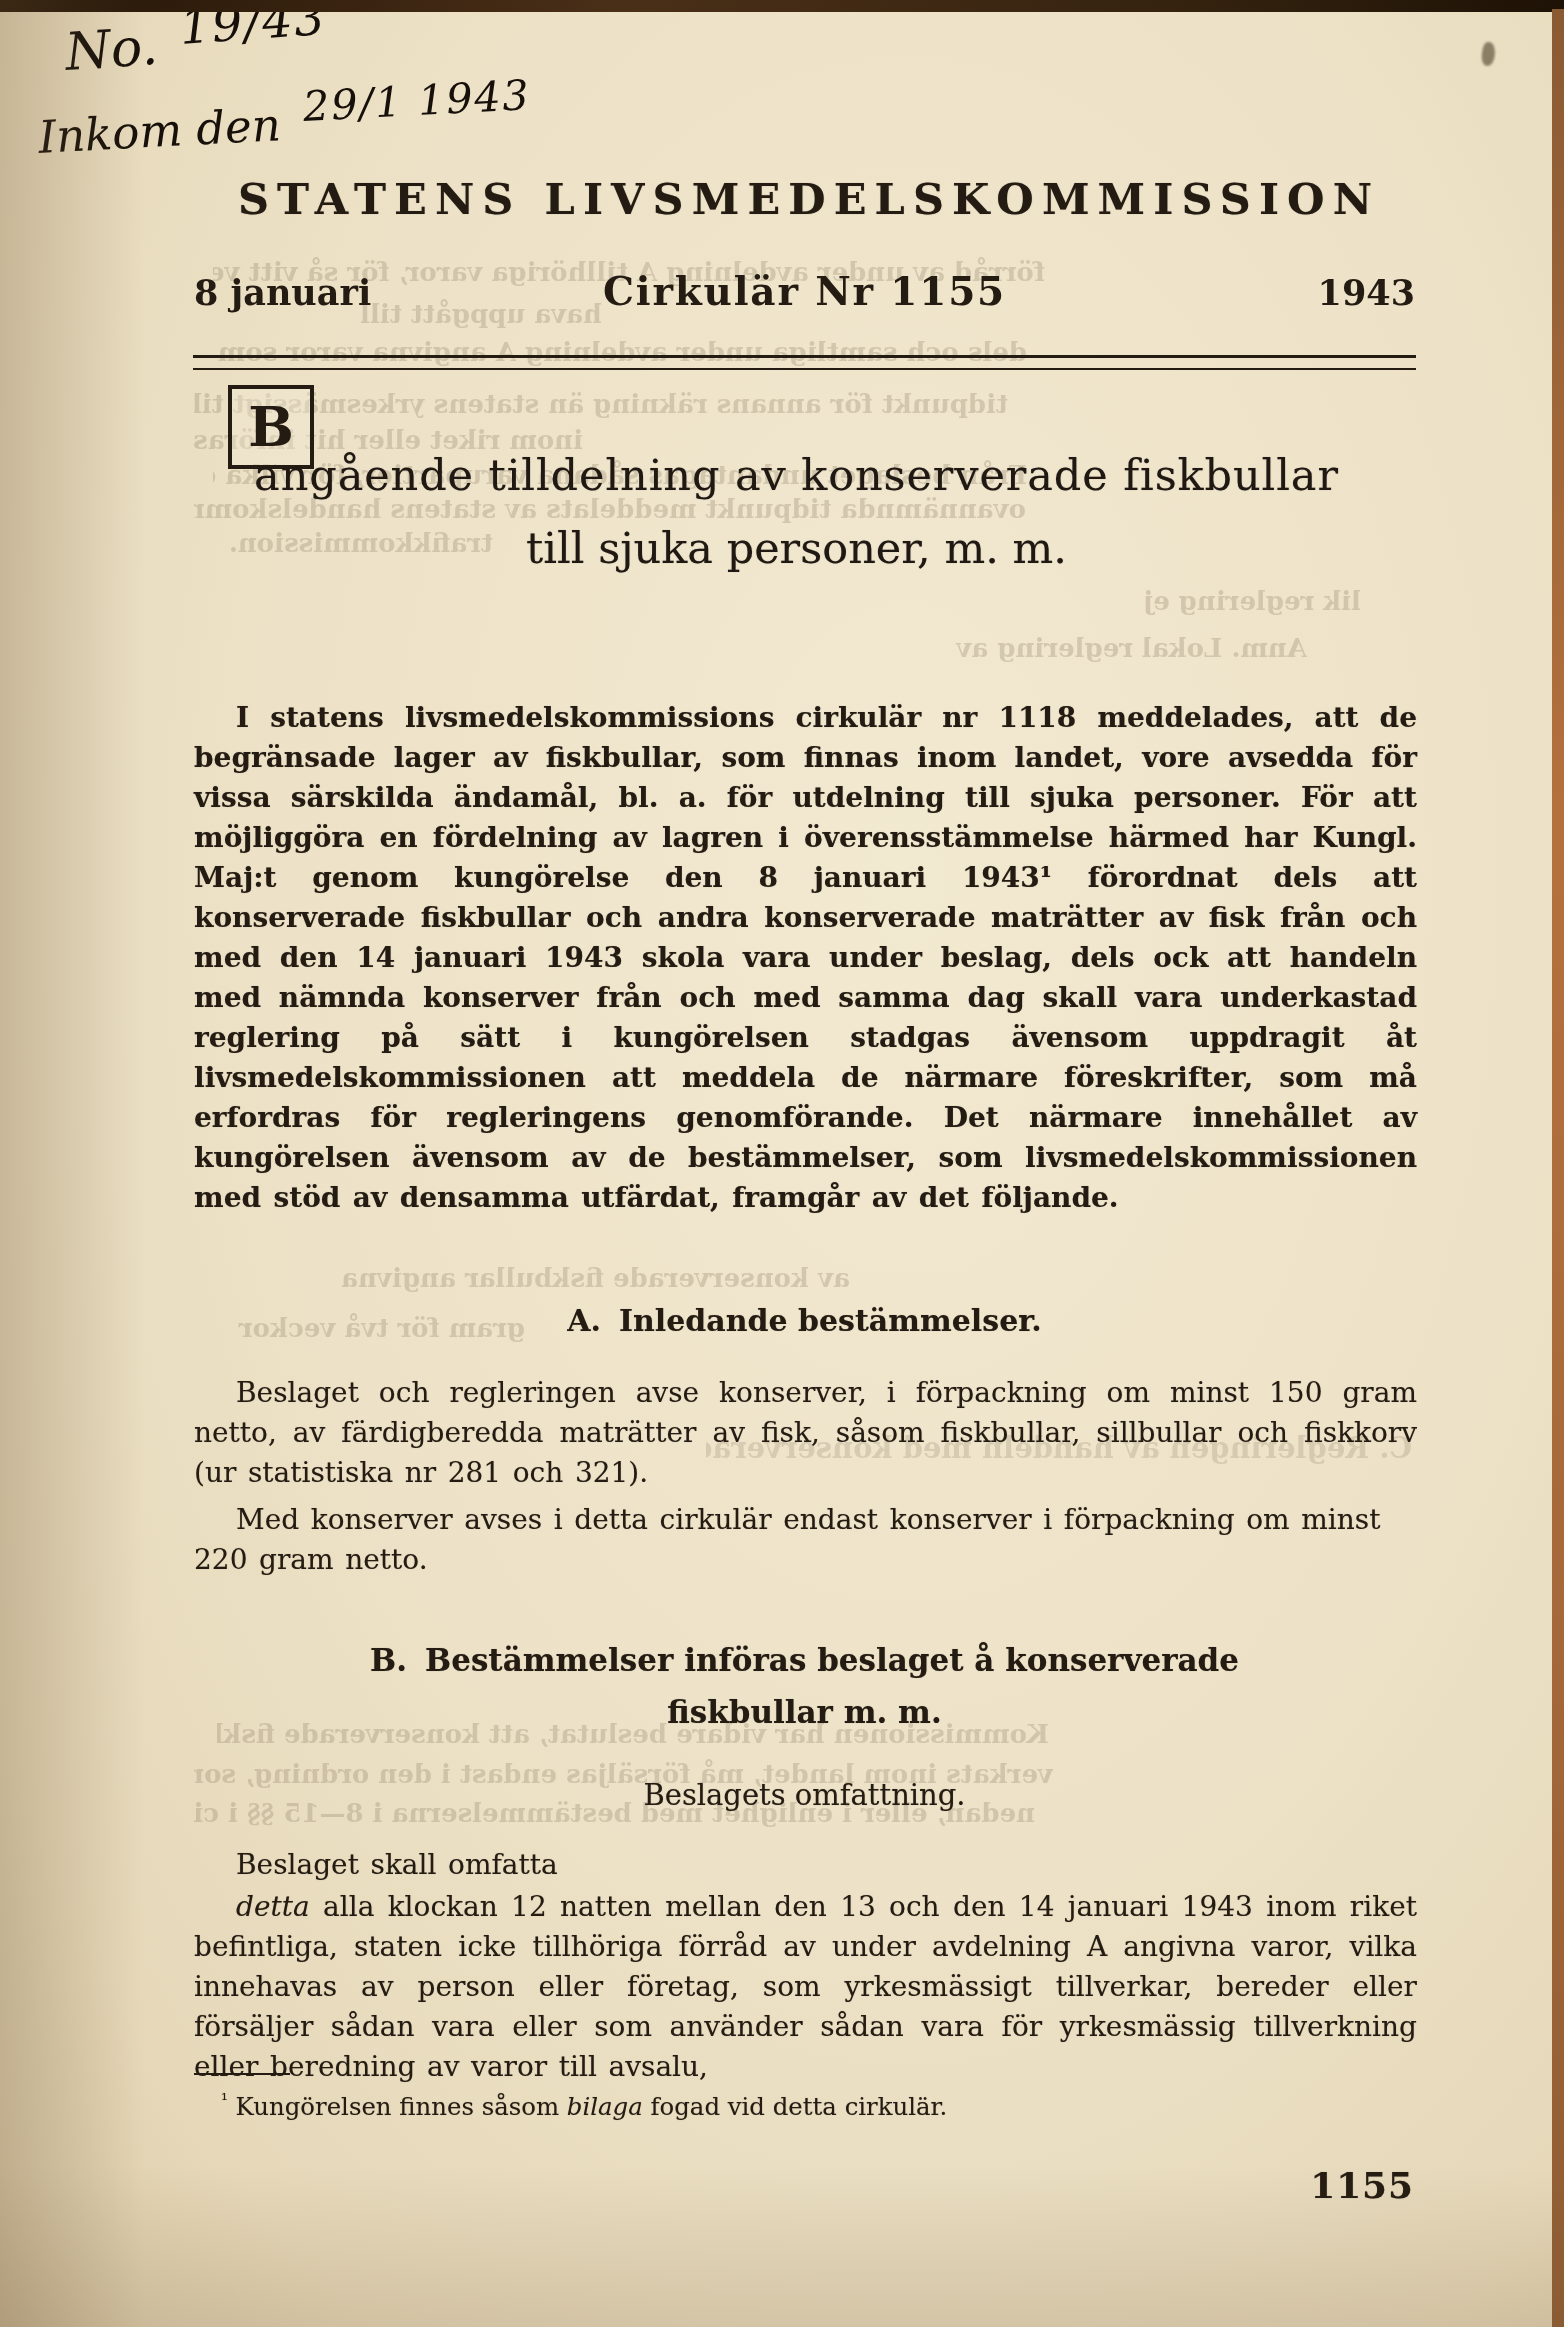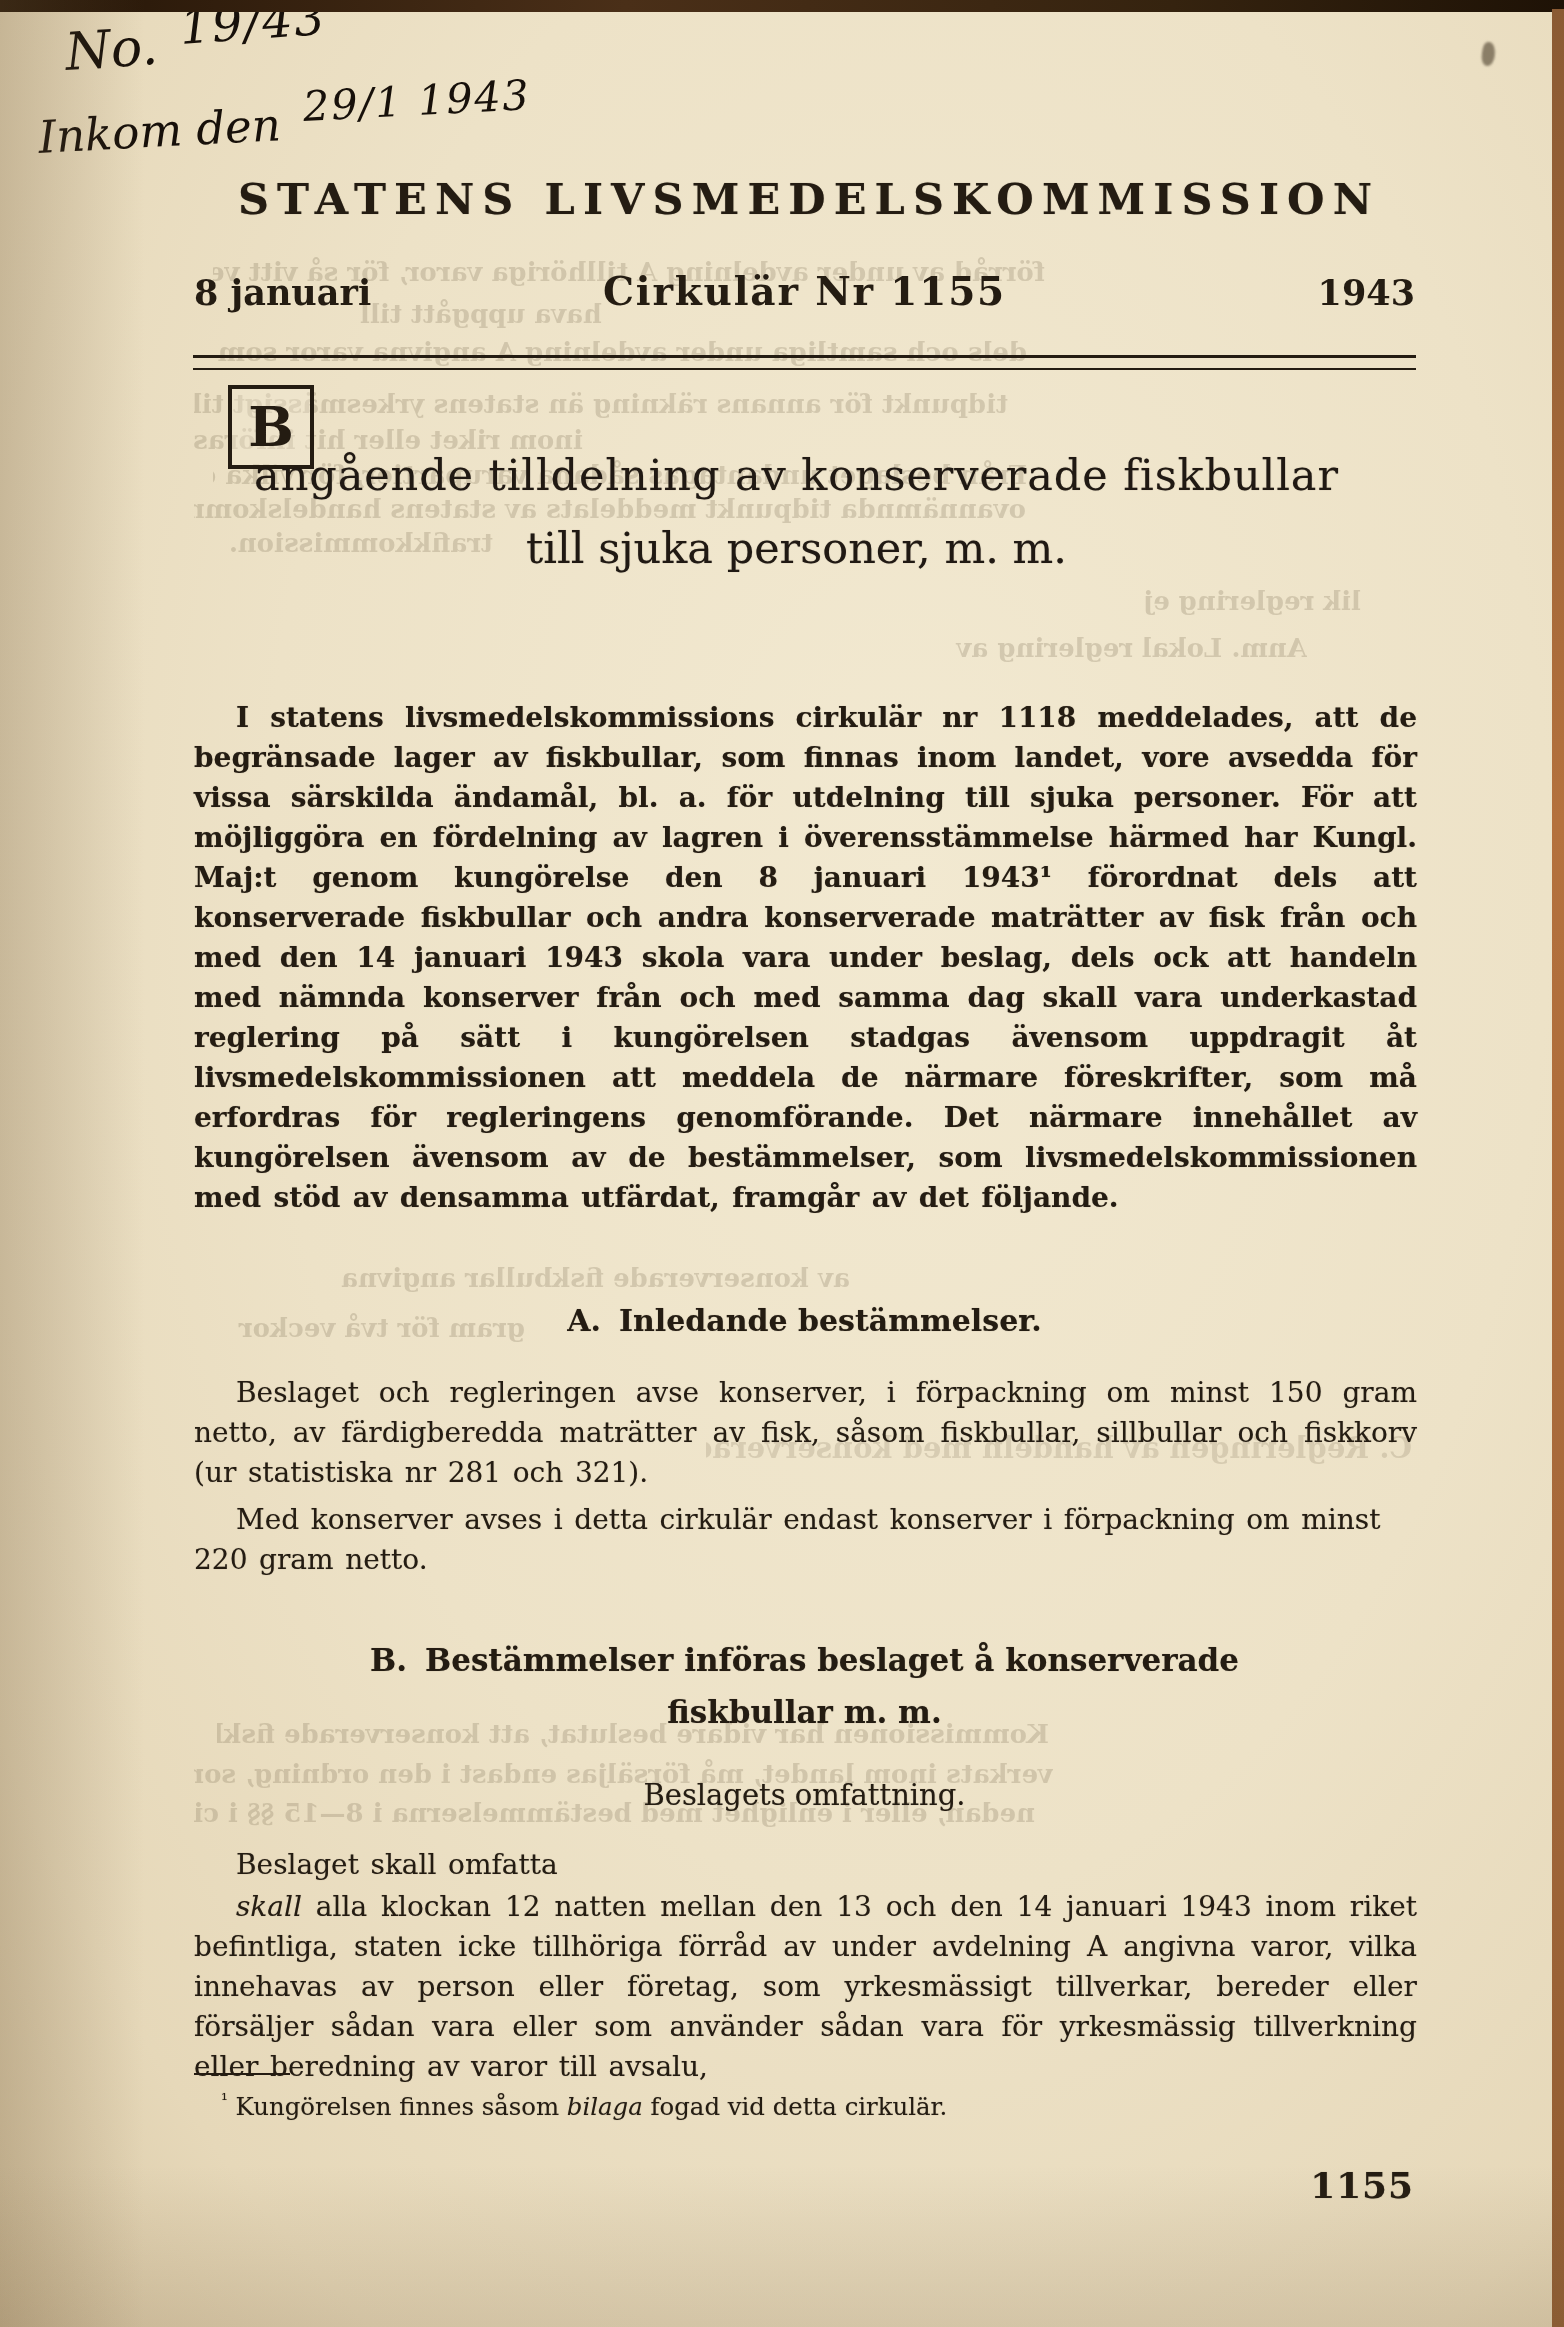--- a/index.html
+++ b/index.html
@@ -143,21 +143,21 @@
   <div class="copy indent para-a2">Med konserver avses i detta cirkulär endast konserver i förpackning om minst 220 gram netto.</div>
 
   <div class="heading-b">
     <div><span class="hlabel">B.</span><span>Bestämmelser införas beslaget å konserverade</span></div>
     <div>fiskbullar m. m.</div>
   </div>
   <div class="subheading">Beslagets omfattning.</div>
 
   <div class="copy indent para-b-intro">Beslaget skall omfatta</div>
   <div class="copy indent para-dels">
-    <span class="it">skall</span><span> alla klockan 12 natten mellan den 13 och den 14 januari 1943 inom riket befintliga, staten icke tillhöriga förråd av under avdelning A angivna varor, vilka innehavas av person eller företag, som yrkesmässigt tillverkar, bereder eller försäljer sådan vara eller som använder sådan vara för yrkesmässig tillverkning eller beredning av varor till avsalu,</span>
+    <span class="it">detta</span><span> alla klockan 12 natten mellan den 13 och den 14 januari 1943 inom riket befintliga, staten icke tillhöriga förråd av under avdelning A angivna varor, vilka innehavas av person eller företag, som yrkesmässigt tillverkar, bereder eller försäljer sådan vara eller som använder sådan vara för yrkesmässig tillverkning eller beredning av varor till avsalu,</span>
   </div>
 
   <div class="footnote-rule"></div>
   <div class="footnote">
     <sup>¹</sup><span> Kungörelsen finnes såsom </span><span class="it">bilaga</span><span> fogad vid detta cirkulär.</span>
   </div>
 
   <div class="page-number">1155</div>
 
   <div class="edge-top"></div>

